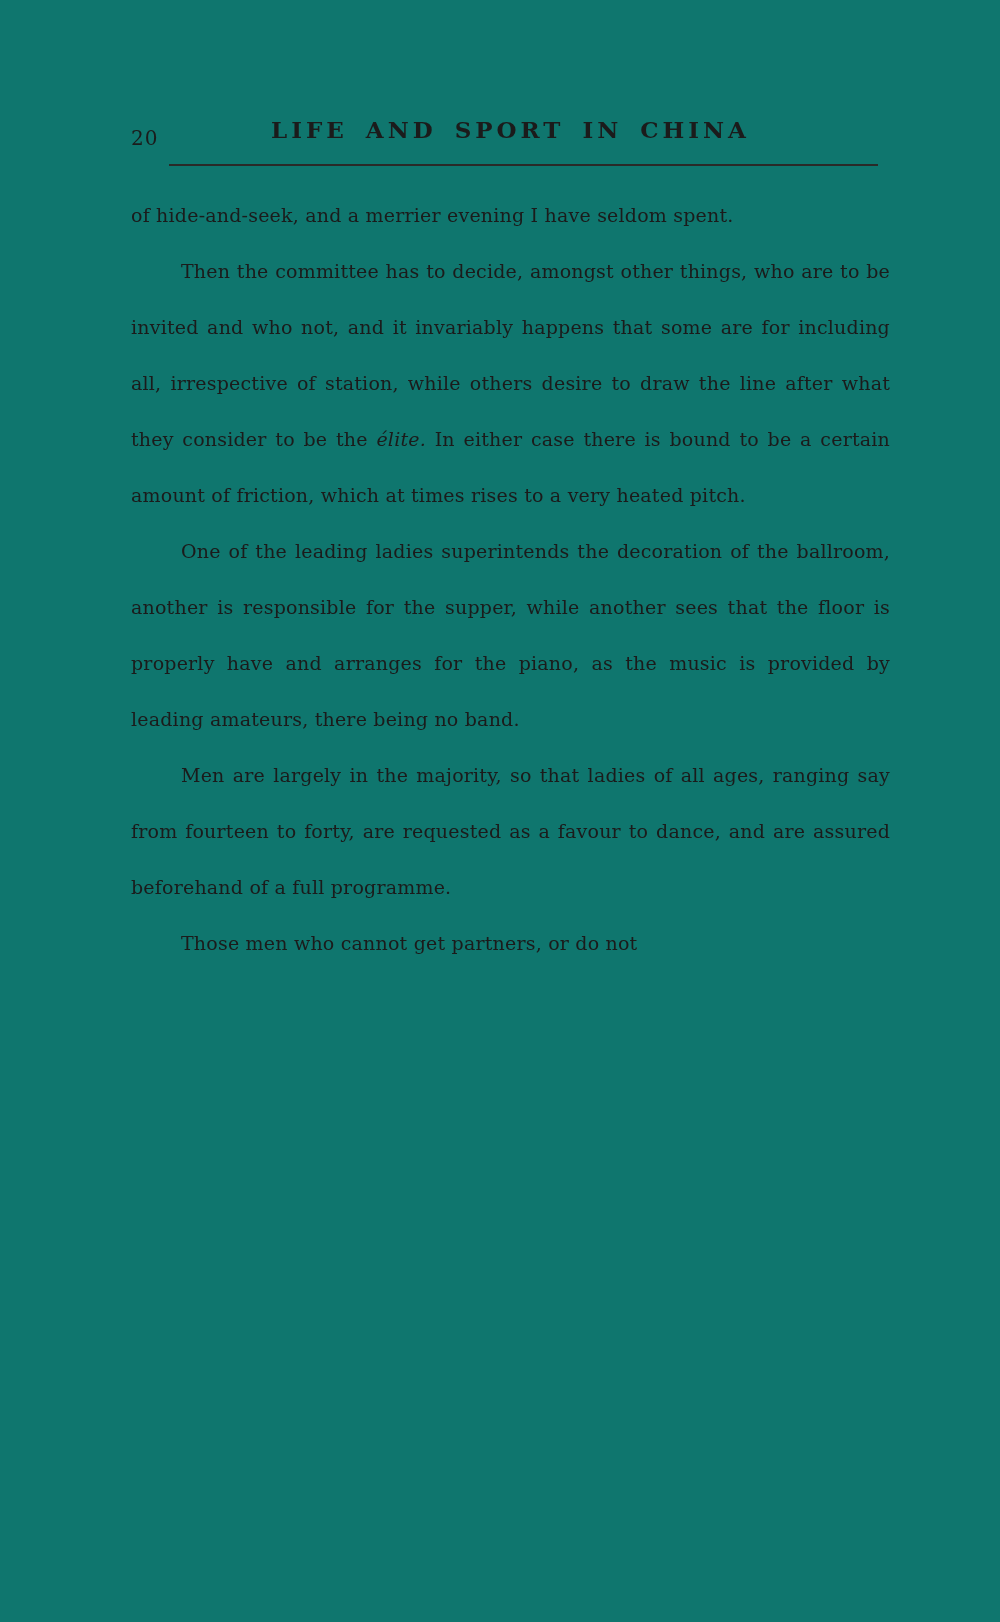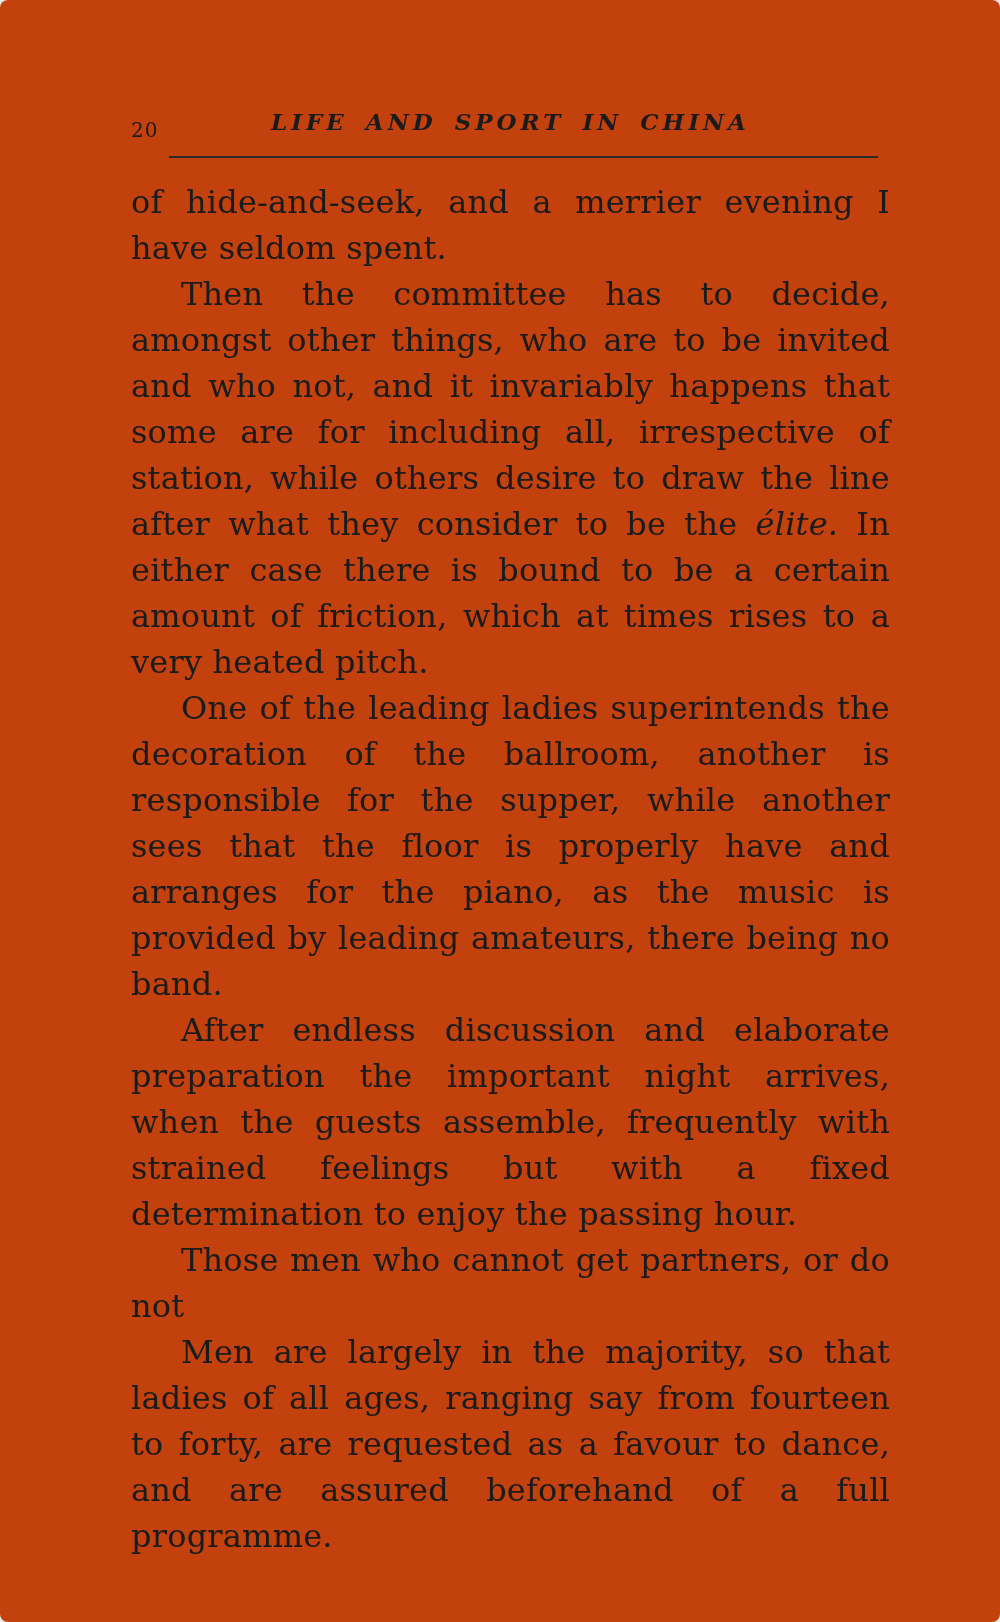--- a/index.html
+++ b/index.html
@@ -5,63 +5,61 @@
   html, body {
     margin: 0;
     padding: 0;
     background: #e8e8e6;
   }
   .page {
     position: relative;
     width: 1000px;
     height: 1622px;
     margin: 0 auto;
-    background: #c2410c;
+    background: #0f766e;
     color: #1b1b1b;
     font-family: "DejaVu Serif", "Liberation Serif", serif;
     overflow: hidden;
     box-sizing: border-box;
-    border-radius: 8px;
   }
   .inner {
     position: absolute;
     left: 131px;
     right: 110px;
     top: 108px;
   }
   .running-head {
     position: relative;
     height: 40px;
   }
   .page-number {
     position: absolute;
     left: 0;
     top: 10px;
     font-size: 20px;
     letter-spacing: 1px;
   }
   .head-title {
-    margin: 0;
+    margin: 8px;
     text-align: center;
     font-size: 23px;
     font-weight: bold;
-    font-style: italic;
     letter-spacing: 4px;
     word-spacing: 6px;
     white-space: nowrap;
   }
   .head-rule {
     border: none;
     border-top: 2px solid #2a2a28;
     margin: 8px 12px 0 38px;
   }
   .text-block {
     margin-top: 21px;
-    font-size: 32px;
-    line-height: 46px;
+    font-size: 19px;
+    line-height: 56px;
     text-align: justify;
     letter-spacing: 0.2px;
   }
   .text-block p {
     margin: 0;
     text-indent: 50px;
   }
   .text-block p.noindent {
     text-indent: 0;
   }
@@ -84,21 +82,20 @@
 
     <div class="text-block">
 
       <p class="noindent">of hide-and-seek, and a merrier evening I have seldom spent.</p>
 
 
       <p><span>Then the committee has to decide, amongst other things, who are to be invited and who not, and it invariably happens that some are for including all, irrespective of station, while others desire to draw the line after what they consider to be the </span><em>élite.</em><span>  In either case there is bound to be a certain amount of friction, which at times rises to a very heated pitch.</span></p>
 
       <p>One of the leading ladies superintends the decoration of the ballroom, another is responsible for the supper, while another sees that the floor is properly have and arranges for the piano, as the music is provided by leading amateurs, there being no band.</p>
 
-      <p>After endless discussion and elaborate preparation the important night arrives, when the guests assemble, frequently with strained feelings but with a fixed determination to enjoy the passing hour.</p>
+
+      <p>Men are largely in the majority, so that ladies of all ages, ranging say from fourteen to forty, are requested as a favour to dance, and are assured beforehand of a full programme.</p>
 
       <p>Those men who cannot get partners, or do not</p>
-
-      <p>Men are largely in the majority, so that ladies of all ages, ranging say from fourteen to forty, are requested as a favour to dance, and are assured beforehand of a full programme.</p>
 
     </div>
   </div>
 </div>
 
 </body></html>

